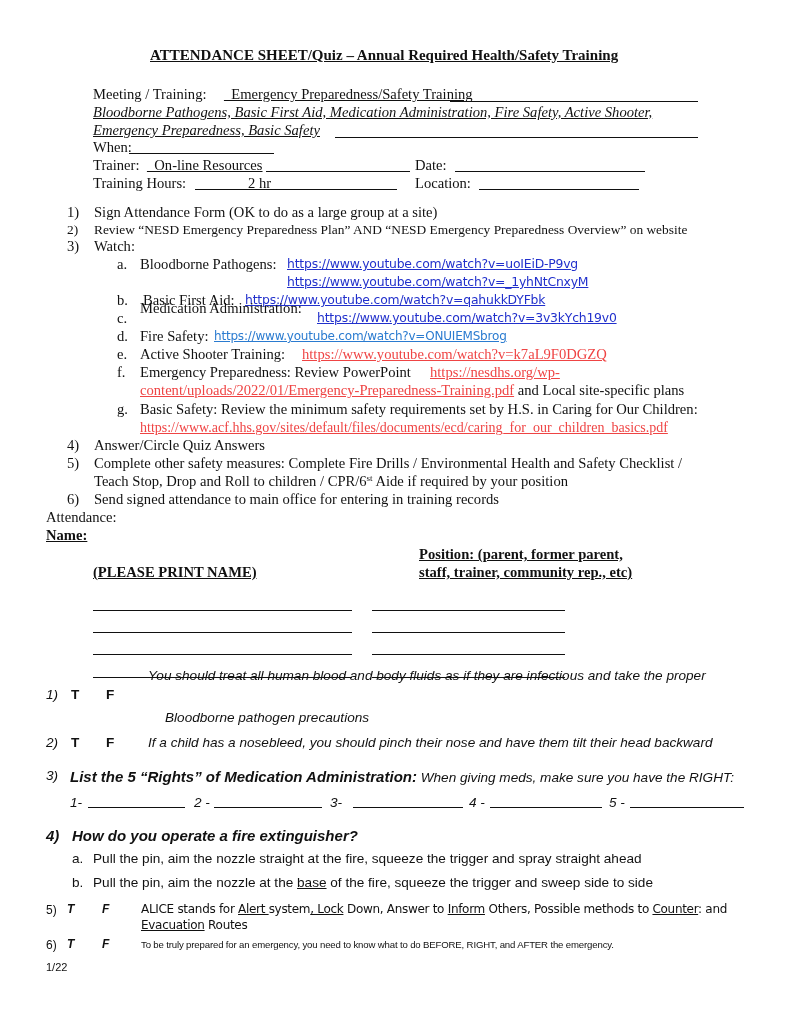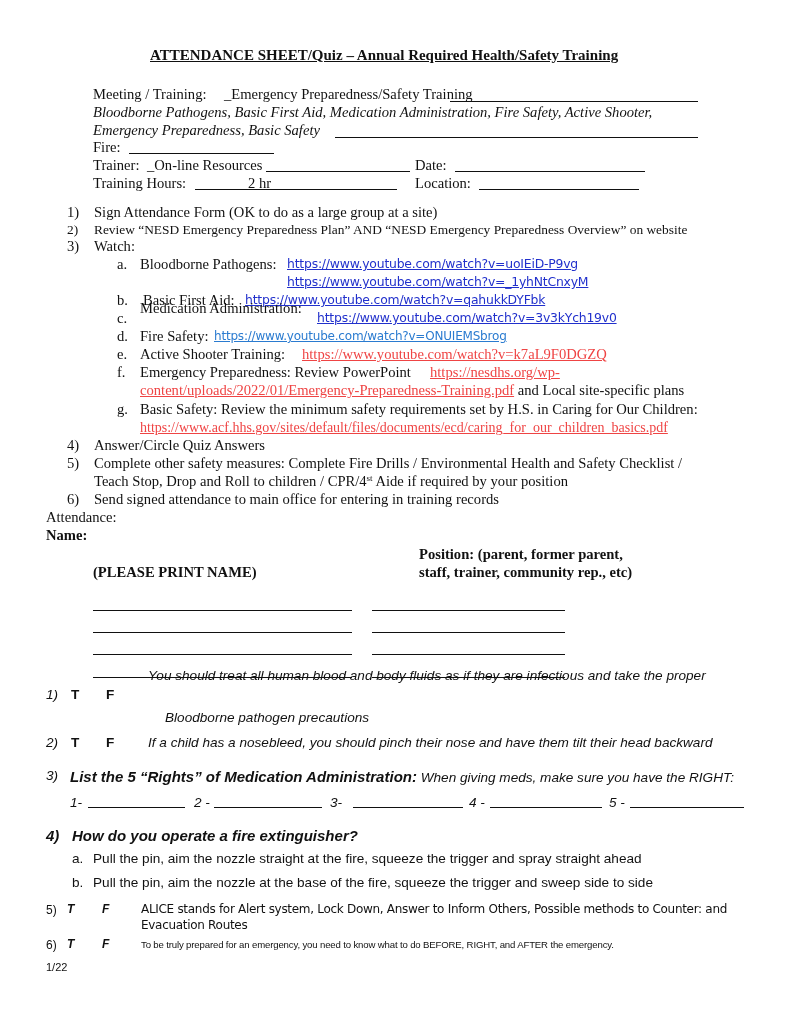--- a/index.html
+++ b/index.html
@@ -1,21 +1,21 @@
 <!DOCTYPE html>
 <html><head>
 <meta charset="utf-8">
 <style>
   * { margin: 0; padding: 0; box-sizing: border-box; }
   html, body { width: 791px; height: 1024px; background: #ffffff; overflow: hidden; }
   body { position: relative; font-family: "Liberation Serif", serif; color: #111; }
   .abs { position: absolute; white-space: nowrap; }
   .serif { font-family: "Liberation Serif", serif; font-size: 14.6px; line-height: 17px; }
   .title { font-weight: bold; text-decoration: underline; font-size: 15px; }
-  .u { }
+  .u { text-decoration: underline; }
   .line { position: absolute; height: 1px; background: #111; }
   .lnk { color: #ef4444; text-decoration: underline; }
   .lnk-sans { font-family: "DejaVu Sans", sans-serif; font-size: 12.4px; color: #2130cc; text-decoration: underline; letter-spacing: -0.2px; }
   .lnk-sans.light { color: #2a7bd0; font-size: 12px; }
   .q { font-family: "Liberation Sans", sans-serif; font-style: italic; font-size: 13.6px; }
   .qb { font-family: "Liberation Sans", sans-serif; font-style: italic; font-weight: bold; font-size: 15px; }
   .tf { font-family: "Liberation Sans", sans-serif; font-style: italic; font-weight: bold; font-size: 13.6px; }
   .opt { font-family: "Liberation Sans", sans-serif; font-size: 13.6px; }
   .calibri { font-family: "DejaVu Sans", sans-serif; font-size: 12px; letter-spacing: -0.3px; }
   .small6 { font-family: "Liberation Sans", sans-serif; font-size: 10px; }
@@ -27,21 +27,21 @@
 <div class="abs serif title" style="left:150px;top:47px;">ATTENDANCE SHEET/Quiz – Annual Required Health/Safety Training</div>
 
 <div class="abs serif" style="left:93px;top:86px;">Meeting / Training:</div>
 <div class="abs serif u" style="left:224px;top:86px;">_Emergency Preparedness/Safety Training</div>
 <div class="line" style="left:450px;top:101px;width:248px;"></div>
 
 <div class="abs serif u" style="left:93px;top:104px;font-style:italic;">Bloodborne Pathogens, Basic First Aid, Medication Administration, Fire Safety, Active Shooter,</div>
 <div class="abs serif u" style="left:93px;top:122px;font-style:italic;">Emergency Preparedness, Basic Safety</div>
 <div class="line" style="left:335px;top:137px;width:363px;"></div>
 
-<div class="abs serif" style="left:93px;top:139px;">Fire:</div>
+<div class="abs serif" style="left:93px;top:139px;">When:</div>
 <div class="line" style="left:129px;top:153px;width:145px;"></div>
 
 <div class="abs serif" style="left:93px;top:157px;">Trainer:</div>
 <div class="abs serif u" style="left:147px;top:157px;">_On-line Resources</div>
 <div class="line" style="left:266px;top:171px;width:144px;"></div>
 <div class="abs serif" style="left:415px;top:157px;">Date:</div>
 <div class="line" style="left:455px;top:171px;width:190px;"></div>
 
 <div class="abs serif" style="left:93px;top:175px;">Training Hours:</div>
 <div class="line" style="left:195px;top:189px;width:202px;"></div>
@@ -86,21 +86,21 @@
 
 <div class="abs serif" style="left:117px;top:401px;">g.</div>
 <div class="abs serif" style="left:140px;top:401px;">Basic Safety:  Review the minimum safety requirements set by H.S. in Caring for Our Children:</div>
 <div class="abs serif lnk" style="left:140px;top:419px;font-size:14px;">https://www.acf.hhs.gov/sites/default/files/documents/ecd/caring_for_our_children_basics.pdf</div>
 
 <div class="abs serif" style="left:67px;top:437px;">4)</div>
 <div class="abs serif" style="left:94px;top:437px;">Answer/Circle Quiz Answers</div>
 
 <div class="abs serif" style="left:67px;top:455px;">5)</div>
 <div class="abs serif" style="left:94px;top:455px;">Complete other safety measures: Complete Fire Drills / Environmental Health and Safety Checklist /</div>
-<div class="abs serif" style="left:94px;top:473px;"><span>Teach Stop, Drop and Roll to children / CPR/4</span><sup>st</sup><span> Aide if required by your position</span></div>
+<div class="abs serif" style="left:94px;top:473px;"><span>Teach Stop, Drop and Roll to children / CPR/6</span><sup>st</sup><span> Aide if required by your position</span></div>
 
 <div class="abs serif" style="left:67px;top:491px;">6)</div>
 <div class="abs serif" style="left:94px;top:491px;">Send signed attendance to main office for entering in training records</div>
 
 <div class="abs serif" style="left:46px;top:509px;">Attendance:</div>
 <div class="abs serif u" style="left:46px;top:527px;font-weight:bold;">Name:</div>
 
 <div class="abs serif u" style="left:419px;top:546px;font-weight:bold;">Position: (parent, former parent,</div>
 <div class="abs serif u" style="left:93px;top:564px;font-weight:bold;">(PLEASE PRINT NAME)</div>
 <div class="abs serif u" style="left:419px;top:564px;font-weight:bold;">staff, trainer, community rep., etc)</div>

